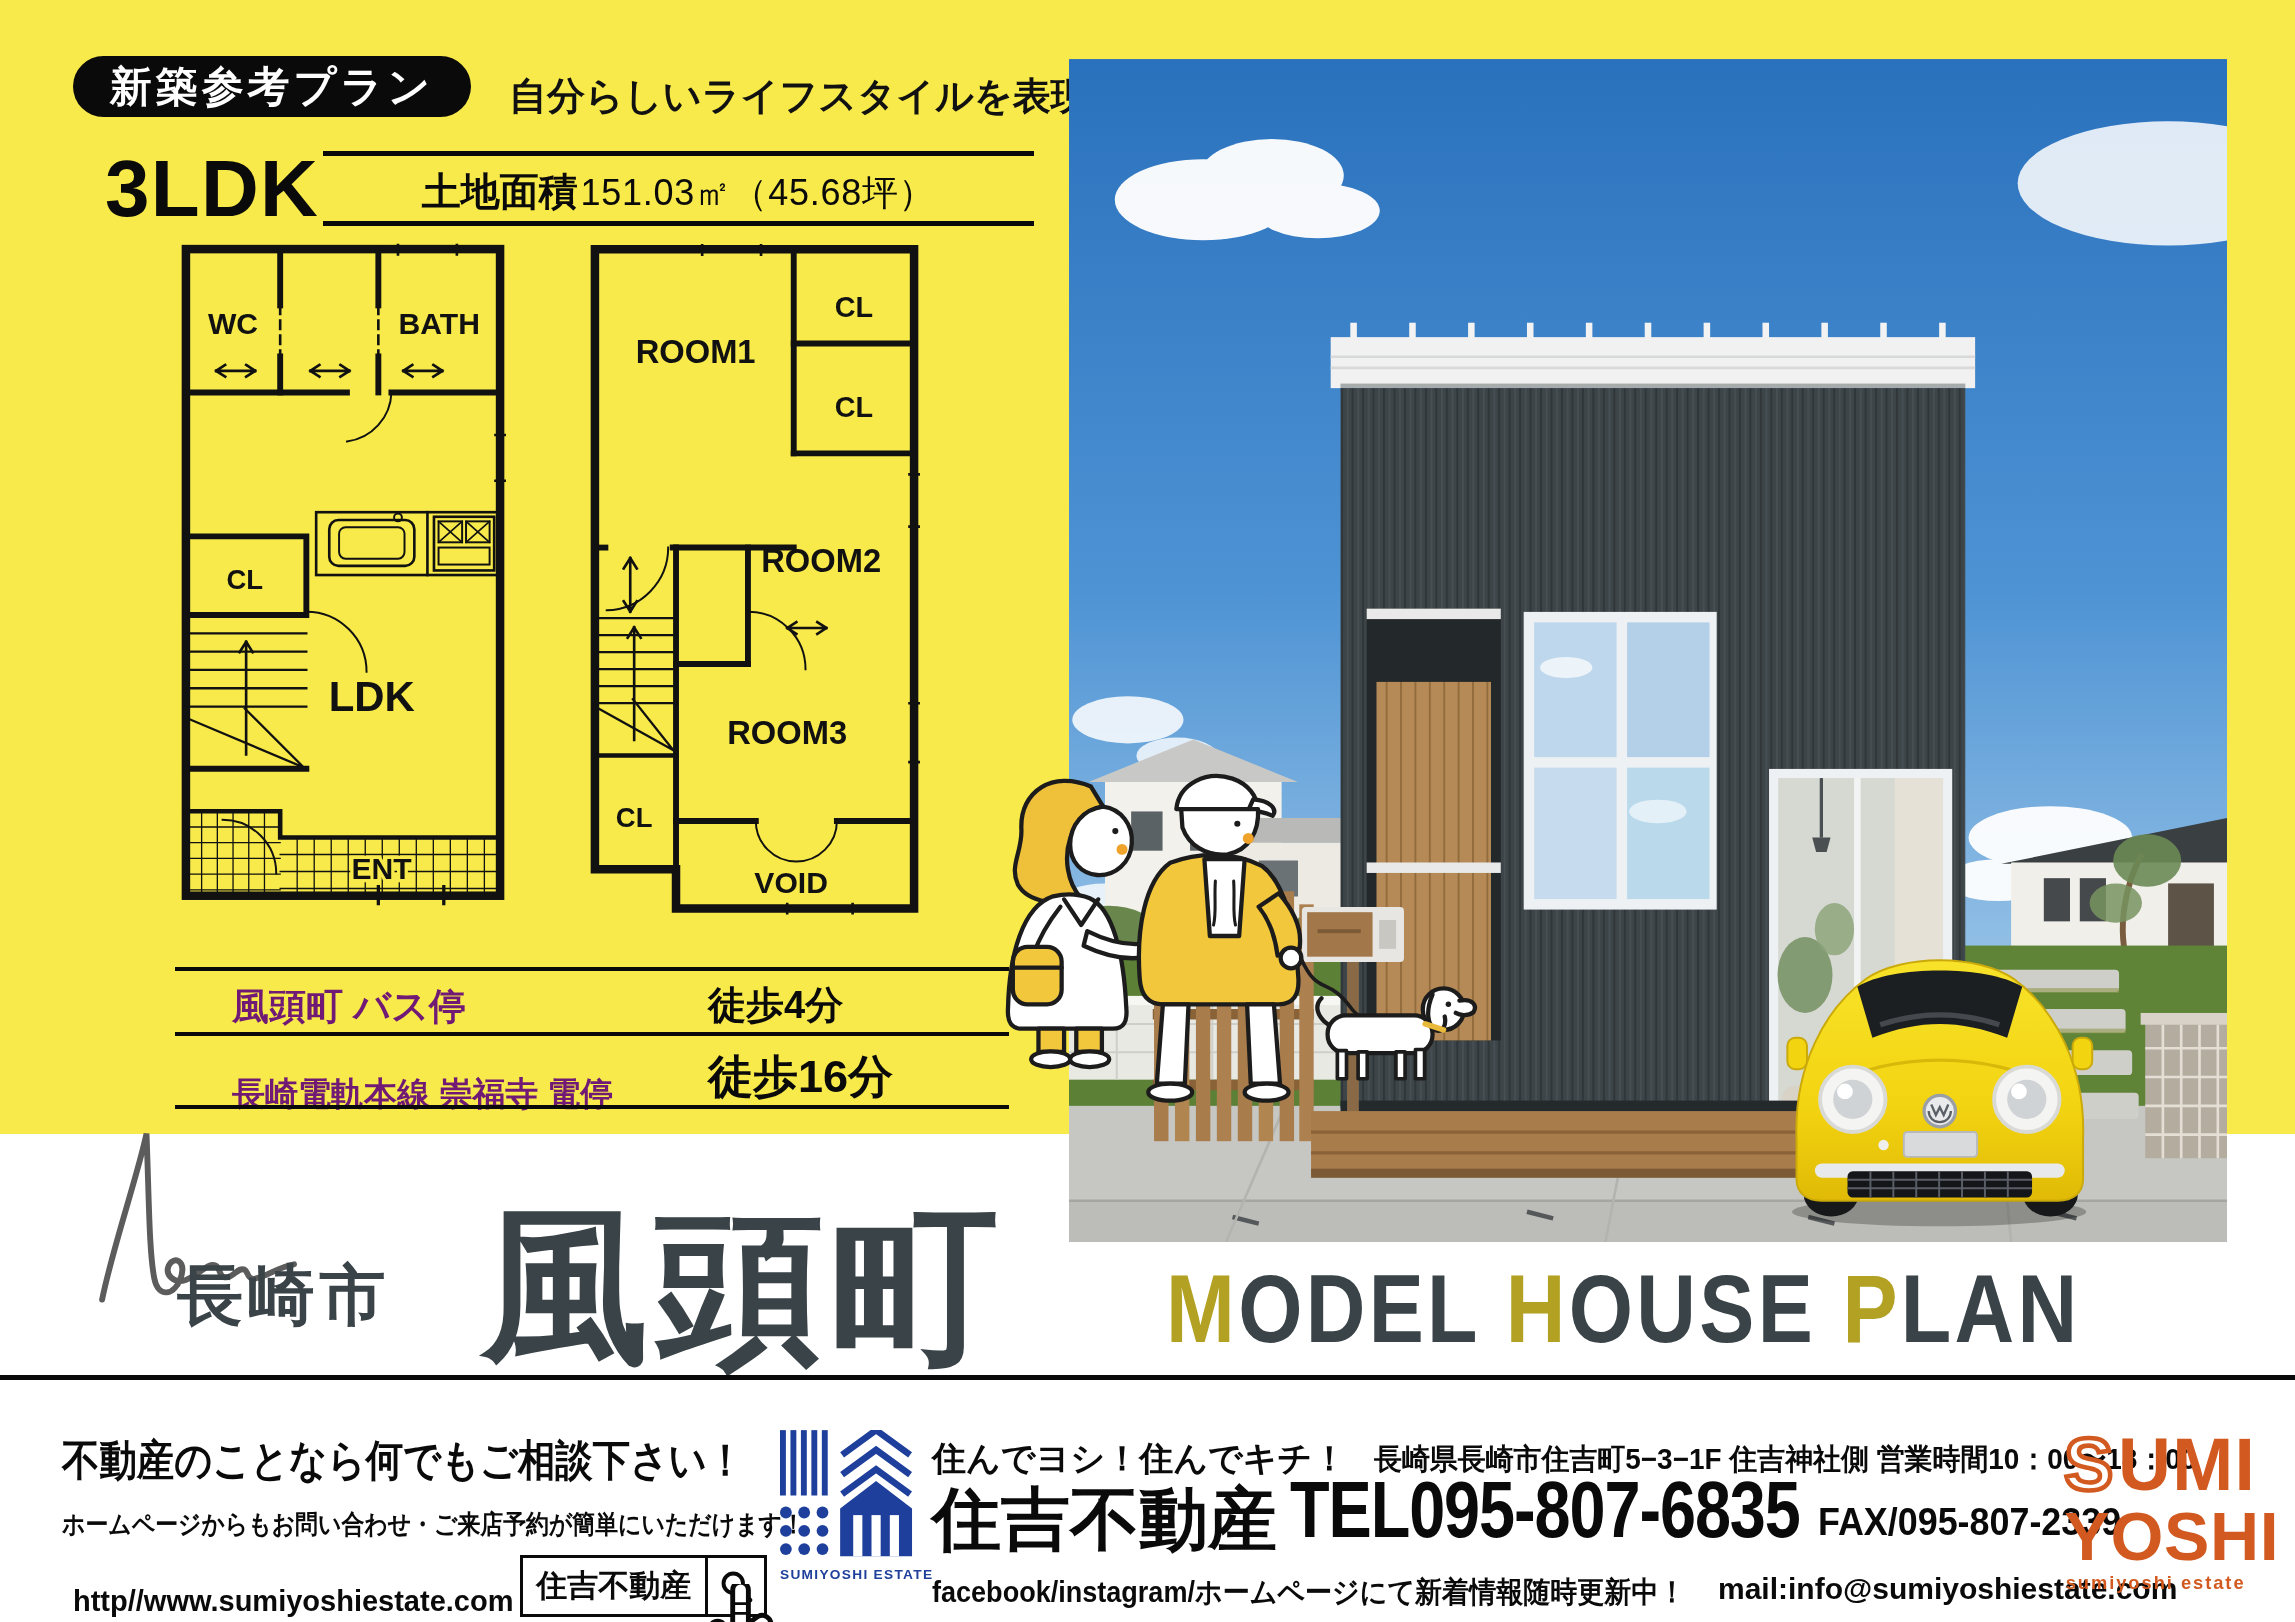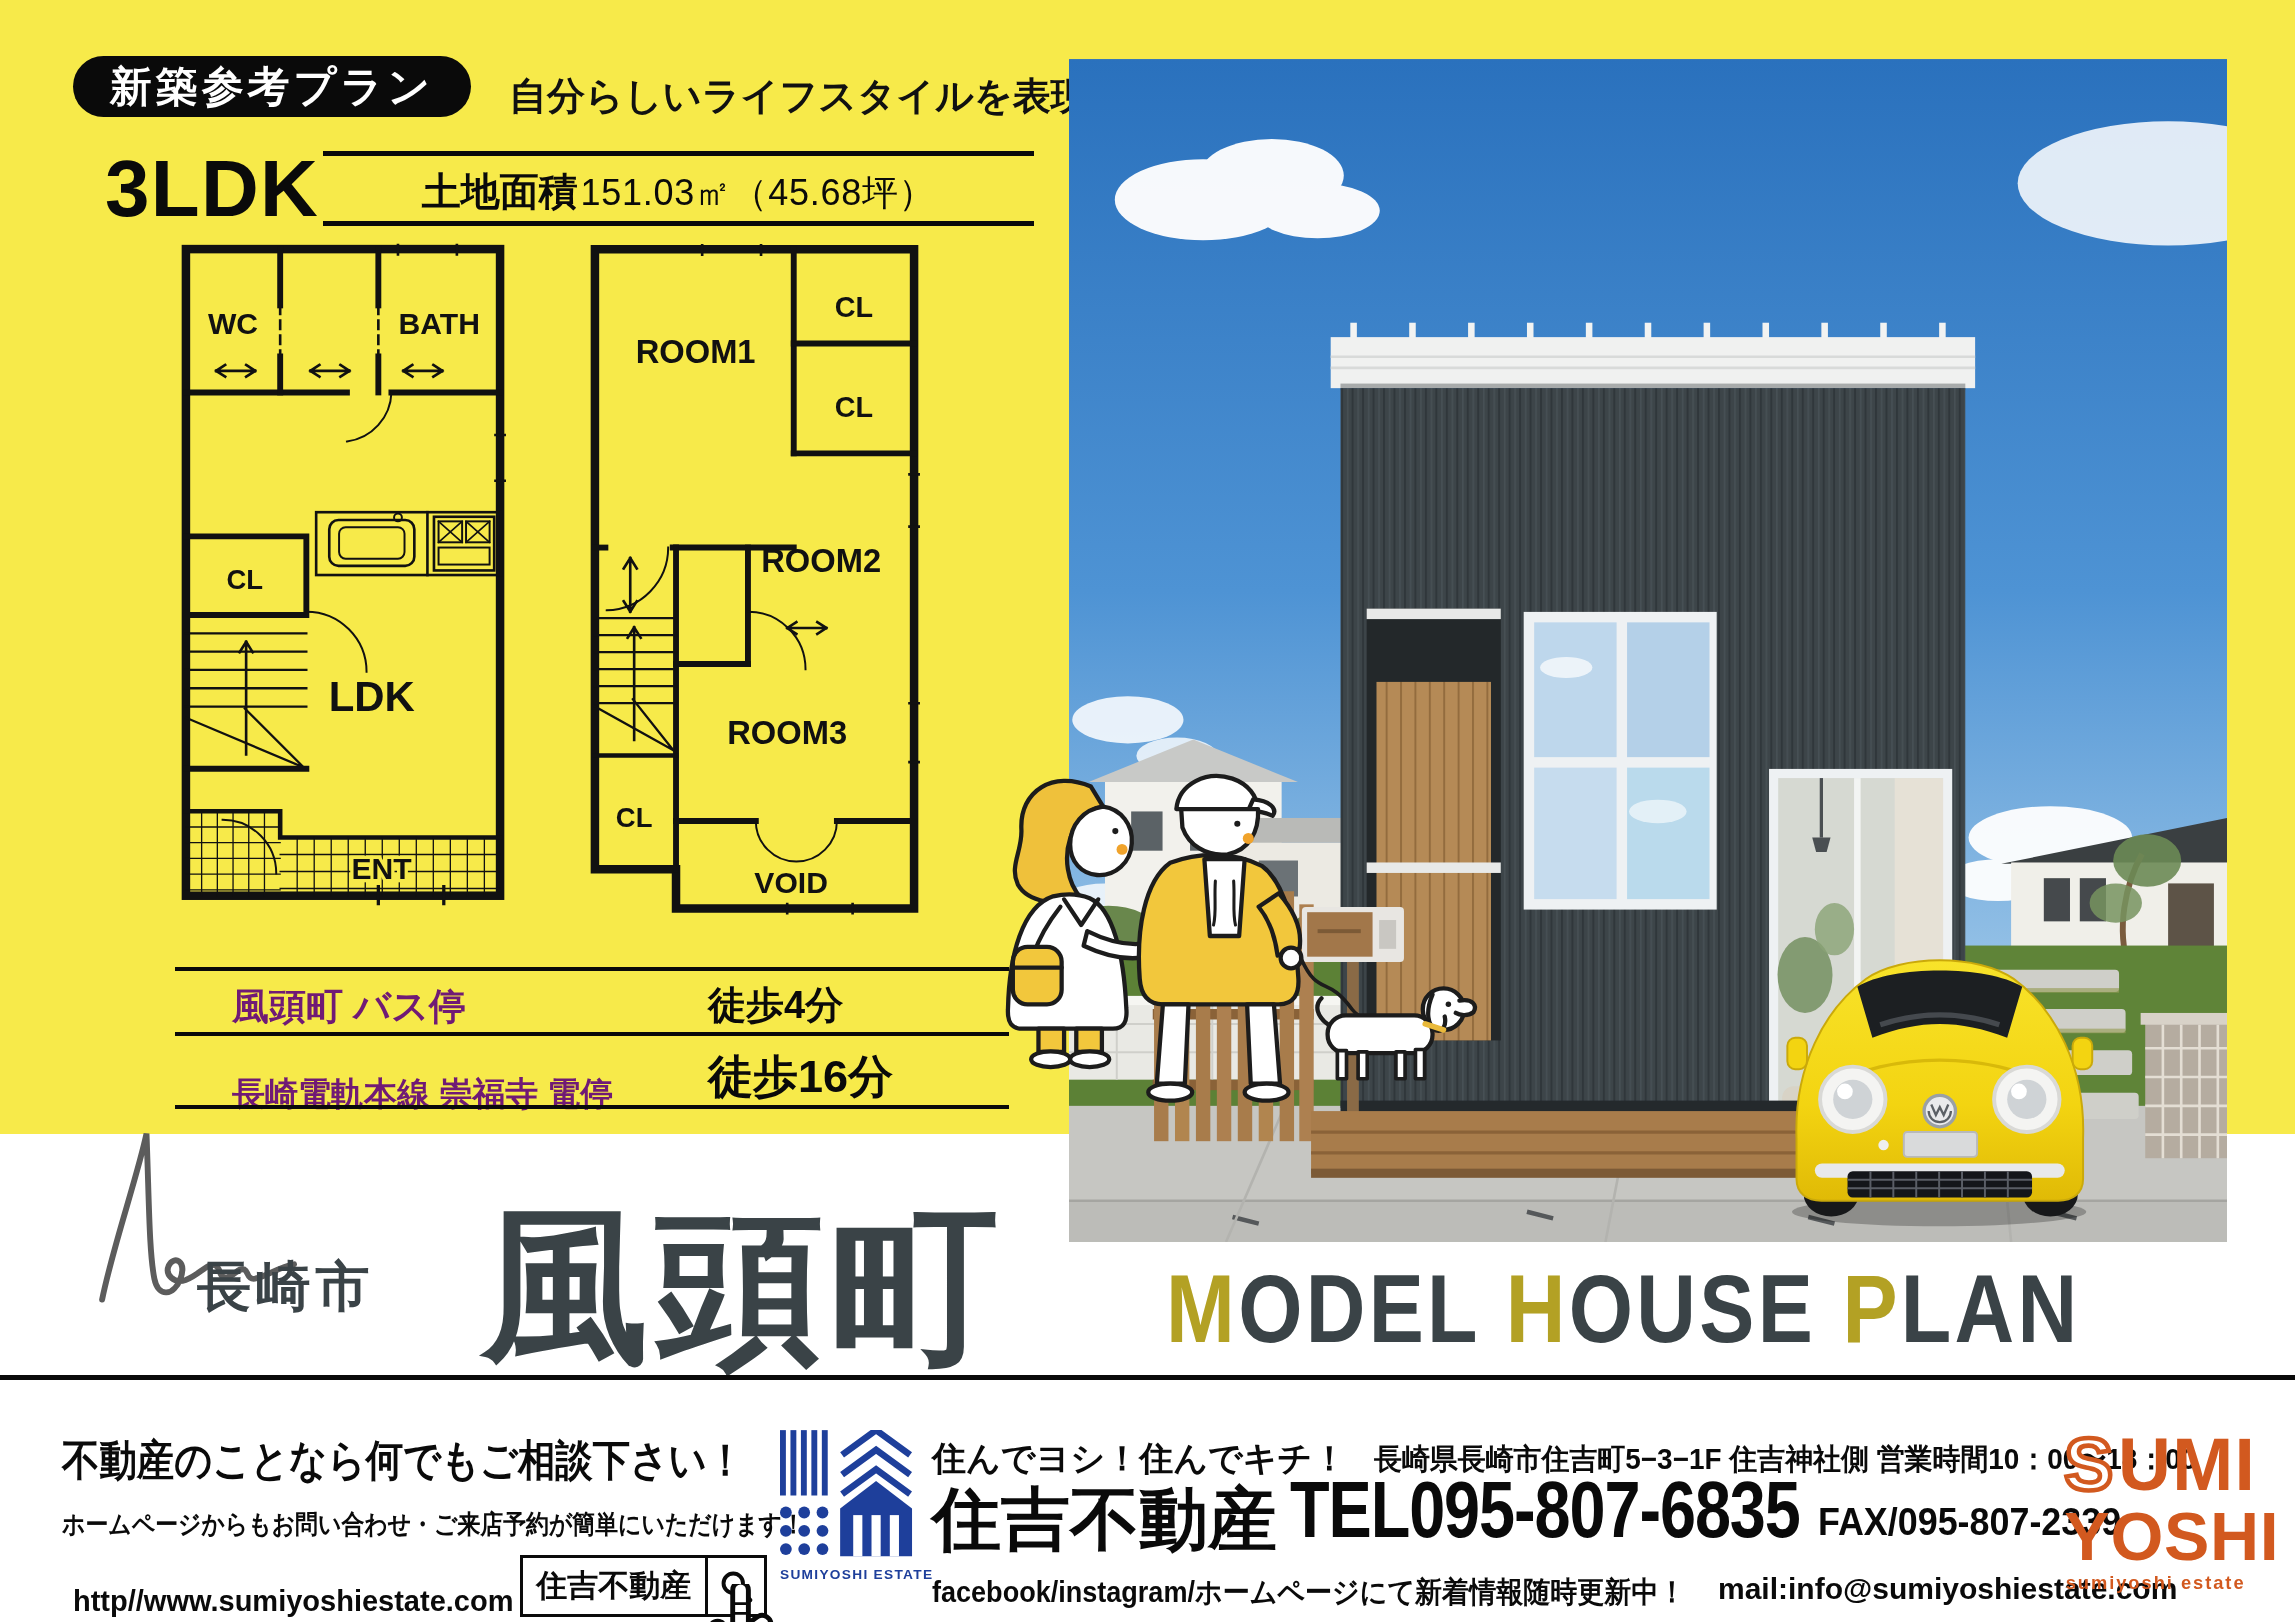--- a/index.html
+++ b/index.html
@@ -21,21 +21,21 @@
   .arealine .val{font-size:36px;font-weight:400;letter-spacing:0.7px;}
   
   .fp{overflow:visible;}
   .fp-label{font-weight:bold;fill:#111;}
   
   .accrule{background:#0a0a0a;height:3.9px;width:834px;left:175px;}
   .a1{top:967px;} .a2{top:1032px;} .a3{top:1105px;}
   .acc-name{color:#701a75;font-weight:900;white-space:nowrap;}
   .acc-walk{color:#0a0a0a;font-weight:900;white-space:nowrap;}
   
-  .hero-city{left:197px;top:1251px;font-size:54px;font-weight:900;color:#3a4347;letter-spacing:5.2px;}
+  .hero-city{left:177px;top:1251px;font-size:66px;font-weight:900;color:#3a4347;letter-spacing:5.2px;}
   .hero-town{left:481px;top:1203px;font-size:168px;font-weight:900;color:#3a4347;letter-spacing:6.5px;line-height:1;}
   
   .photo{left:1069px;top:59px;width:1158px;height:1183px;}
   .couple{left:942px;top:753px;width:576px;height:366px;}
   
   .mhp{left:1166px;top:1254px;font-size:96px;font-weight:800;color:#3a4347;letter-spacing:3.9px;
        white-space:nowrap;transform:scaleX(.86);transform-origin:left top;}
   .mhp .acc{color:#b3a124;}
   
   .sep{left:0;top:1375px;width:2295px;height:5.2px;background:#0a0a0a;}

